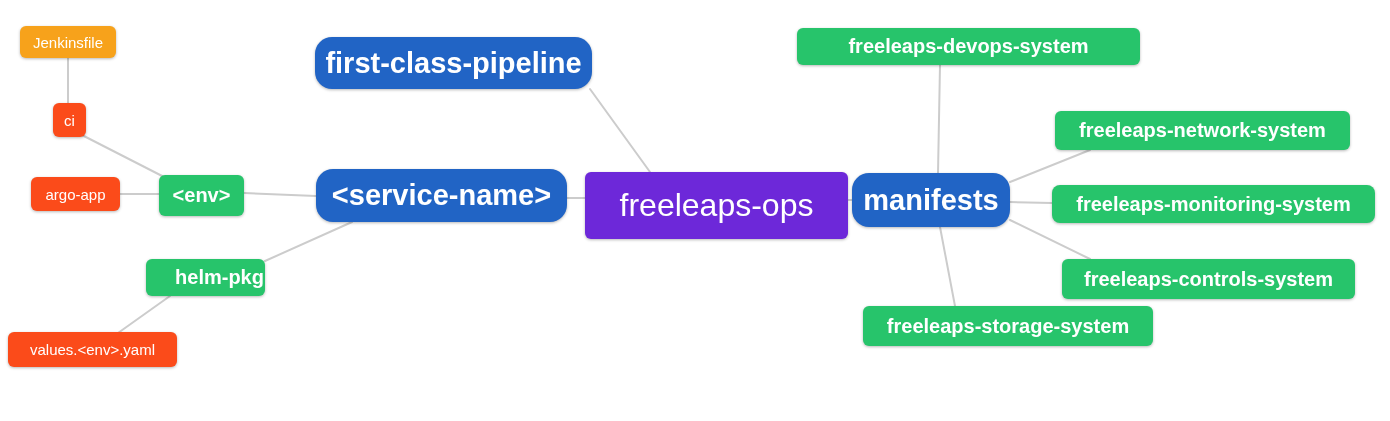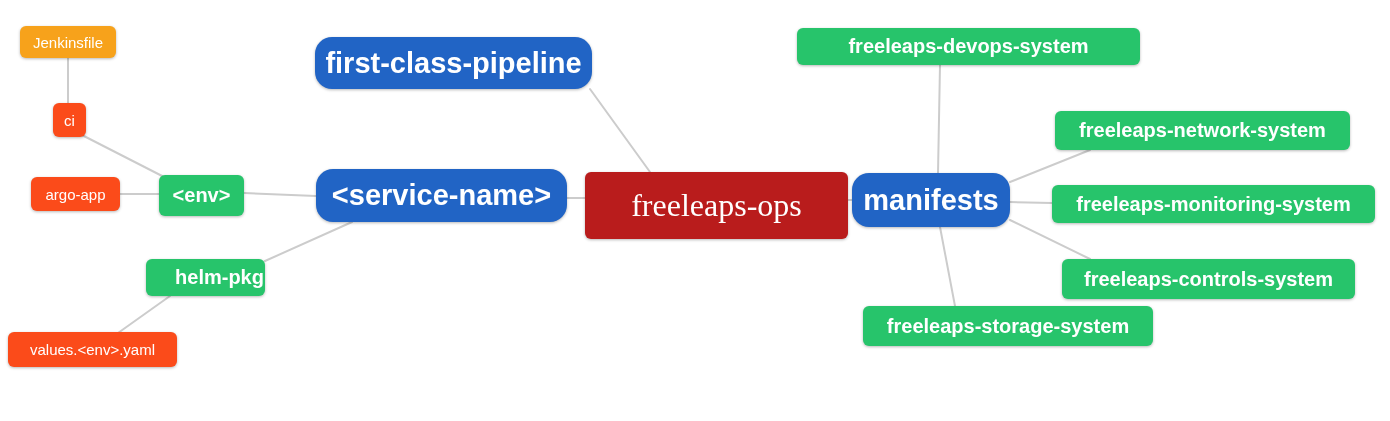--- a/index.html
+++ b/index.html
@@ -44,21 +44,21 @@
     user-select: none;
   }
   .sm  { font-size: 15px; font-weight: 400; }
   .md  { font-size: 20px; font-weight: 700; }
   .lg  { font-size: 29px; font-weight: 700; border-radius: 17px; }
   .xl  { font-size: 32px; font-weight: 400; }
   .c-orange { background: #f7a21b; }
   .c-red    { background: #fb4b1a; }
   .c-green  { background: #27c46b; }
   .c-blue   { background: #2164c5; }
-  .c-dark   { background: #b91c1c; font-family: Liberation Serif, serif; }
+  .c-dark   { background: #6d28d9; }
 </style>
 </head>
 <body>
 
 <div class="canvas">
 
   <svg class="edges" viewBox="0 0 1390 421" xmlns="http://www.w3.org/2000/svg">
     <line class="edge" x1="68" y1="58" x2="68" y2="104"></line>
     <line class="edge" x1="78" y1="133" x2="168" y2="179"></line>
     <line class="edge" x1="120" y1="194" x2="159" y2="194"></line>
@@ -80,17 +80,17 @@
   <div class="node c-red    sm" style="left:31px;   top:177px; width:89px;  height:34px;">argo-app</div>
   <div class="node c-green  md" style="left:159px;  top:175px; width:85px;  height:41px;">&lt;env&gt;</div>
   <div class="node c-green  md" style="left:146px;  top:259px; width:119px; height:37px;padding-left:28px;">helm-pkg</div>
   <div class="node c-red    sm" style="left:8px;    top:332px; width:169px; height:35px;">values.&lt;env&gt;.yaml</div>
   <div class="node c-blue   lg" style="left:315px;  top:37px;  width:277px; height:52px;">first-class-pipeline</div>
   <div class="node c-blue   lg" style="left:316px;  top:169px; width:251px; height:53px;">&lt;service-name&gt;</div>
   <div class="node c-dark   xl" style="left:585px;  top:172px; width:263px; height:67px;">freeleaps-ops</div>
   <div class="node c-blue   lg" style="left:852px;  top:173px; width:158px; height:54px;">manifests</div>
   <div class="node c-green  md" style="left:797px;  top:28px;  width:343px; height:37px;">freeleaps-devops-system</div>
   <div class="node c-green  md" style="left:1055px; top:111px; width:295px; height:39px;">freeleaps-network-system</div>
-  <div class="node c-green  md" style="left:1052px; top:185px; width:323px; height:38px;">freeleaps-monitoring-system</div>
+  <div class="node c-green  md" style="left:1052px; top:185px; width:323px; height:38px;border-radius:8px;">freeleaps-monitoring-system</div>
   <div class="node c-green  md" style="left:1062px; top:259px; width:293px; height:40px;">freeleaps-controls-system</div>
   <div class="node c-green  md" style="left:815px;  top:306px; width:290px; height:40px;margin-left:48px;">freeleaps-storage-system</div>
 
 </div>
 
 </body></html>

